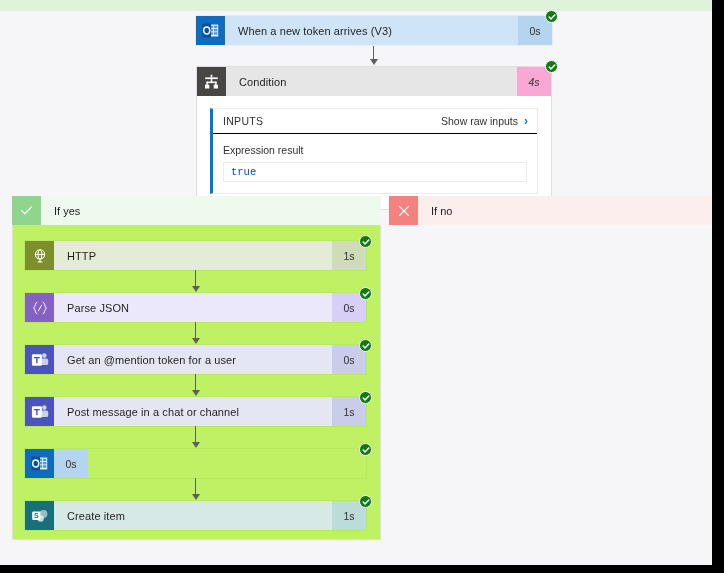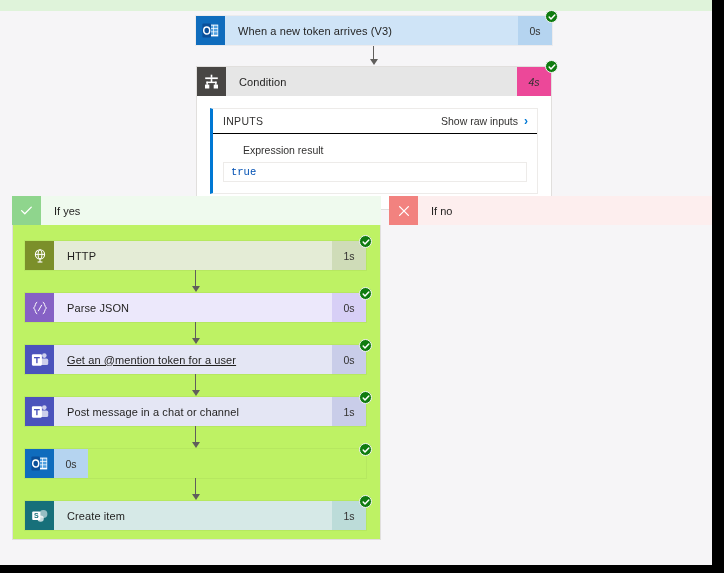--- a/index.html
+++ b/index.html
@@ -145,21 +145,21 @@
     background: #ffffff;
     border: 1px solid #e1dfdd;
     box-sizing: border-box;
   }
   #condition-header {
     display: flex;
     align-items: stretch;
     height: 29px;
   }
   #condition-header .card-title { background: #e6e6e6; }
-  #condition-header .card-duration { background: #ec4899; font-style: italic; }
+  #condition-header .card-duration { background: #f9a8d4; font-style: italic; }
   #condition-body {
     padding: 12px 13px 15px 13px;
   }
   #inputs-box {
     border: 1px solid #edebe9;
     border-left: 3px solid #0078d4;
     background: #ffffff;
     box-sizing: border-box;
   }
   #inputs-header {
@@ -184,21 +184,20 @@
     cursor: pointer;
   }
   #show-raw-inputs .chev { color: #0078d4; font-weight: bold; font-size: 12px; line-height: 1; }
   #inputs-content {
     padding: 10px 10px 11px 10px;
   }
   #expression-result-label {
     font-size: 10.5px;
     color: #323130;
     margin-bottom: 6px;
-    margin-left: 20px;
   }
   #expression-result-value {
     border: 1px solid #edebe9;
     background: #ffffff;
     height: 18px;
     display: flex;
     align-items: center;
     padding-left: 7px;
     font-family: "Liberation Mono", monospace;
     font-size: 10.5px;
@@ -250,21 +249,21 @@
   }
   #no-panel .branch-header { background: #fdeeee; }
   #no-panel .branch-header-icon { background: #f2827f; }
 
   
   .yes-card { left: 12px; width: 341px; }
   #card-http .card-title     { background: #e4ecd6; }
   #card-http .card-duration  { background: #cfdcb8; }
   #card-json .card-title     { background: #ece8fb; }
   #card-json .card-duration  { background: #d7cff6; }
-  #card-mention .card-title    { background: #e4e6f4; text-decoration: underline; }
+  #card-mention .card-title    { background: #e4e6f4; }
   #card-mention .card-duration { background: #c9cde9; }
   #card-post .card-title     { background: #e4e6f4; }
   #card-post .card-duration  { background: #c9cde9; }
   #card-forward .card-title    { background: #cfe4f7; }
   #card-forward .card-duration { background: #b5d4f0; }
   #card-create .card-title     { background: #d6e9e7; }
   #card-create .card-duration  { background: #bcdcd9; }
 </style>
 </head>
 <body>

